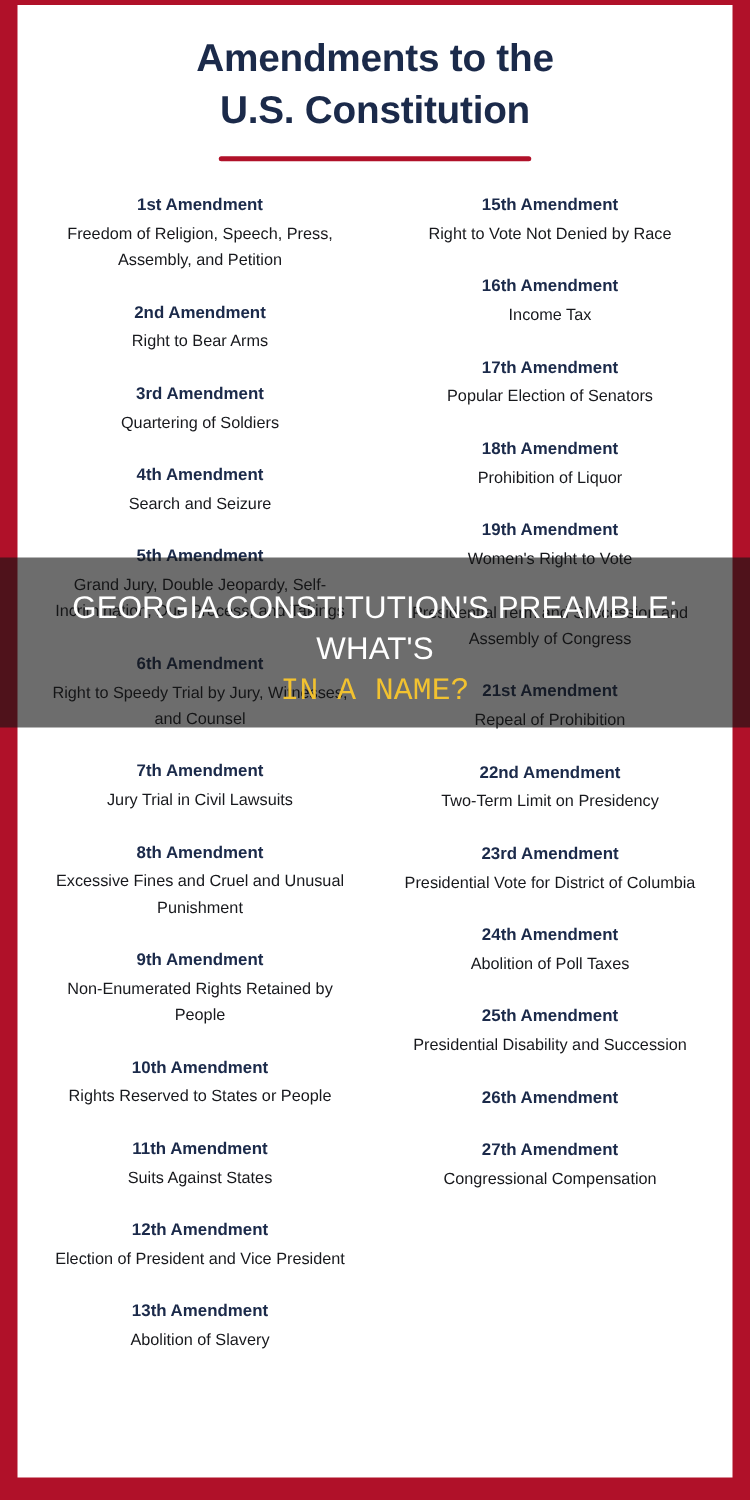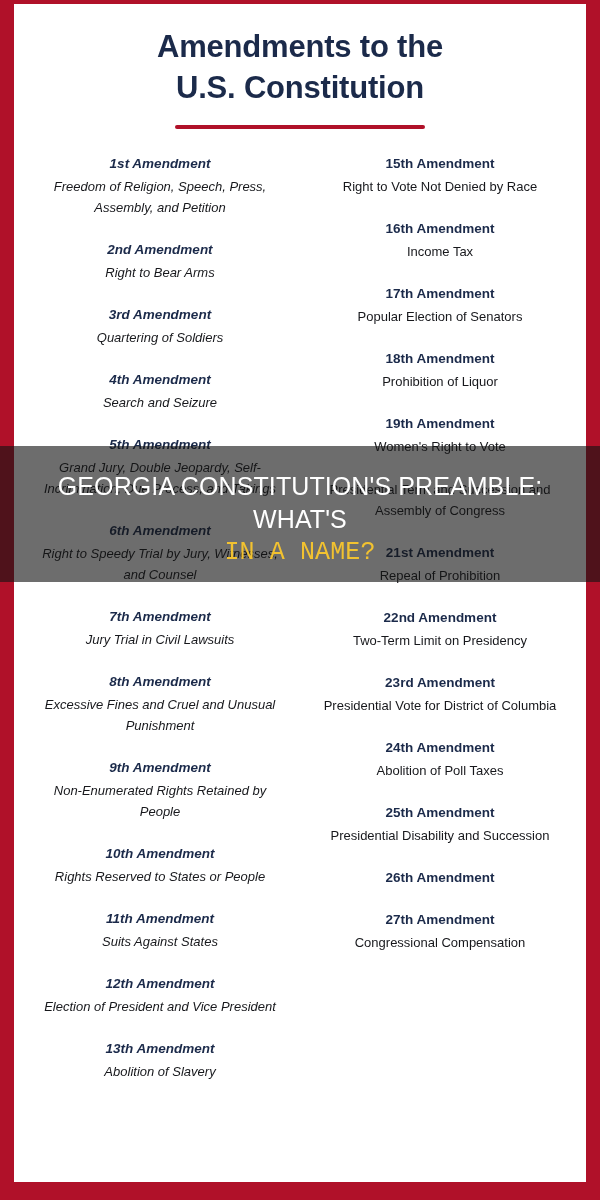--- a/index.html
+++ b/index.html
@@ -60,21 +60,21 @@
     display: flex;
     flex-direction: row;
     padding: 0 12px;
     margin-top: 25px;
     box-sizing: border-box;
   }
   .column {
     width: 50%;
     box-sizing: border-box;
   }
-  .column.left  { padding: 0 14px 0 8px; font-style: italic; }
+  .column.left  { padding: 0 14px 0 8px; }
   .column.right { padding: 0 8px 0 14px; }
 
   .amendment {
     text-align: center;
     margin-bottom: 22px;
   }
   .amendment:last-child { margin-bottom: 0; }
 
   .amend-title {
     color: #1b2a4a;

